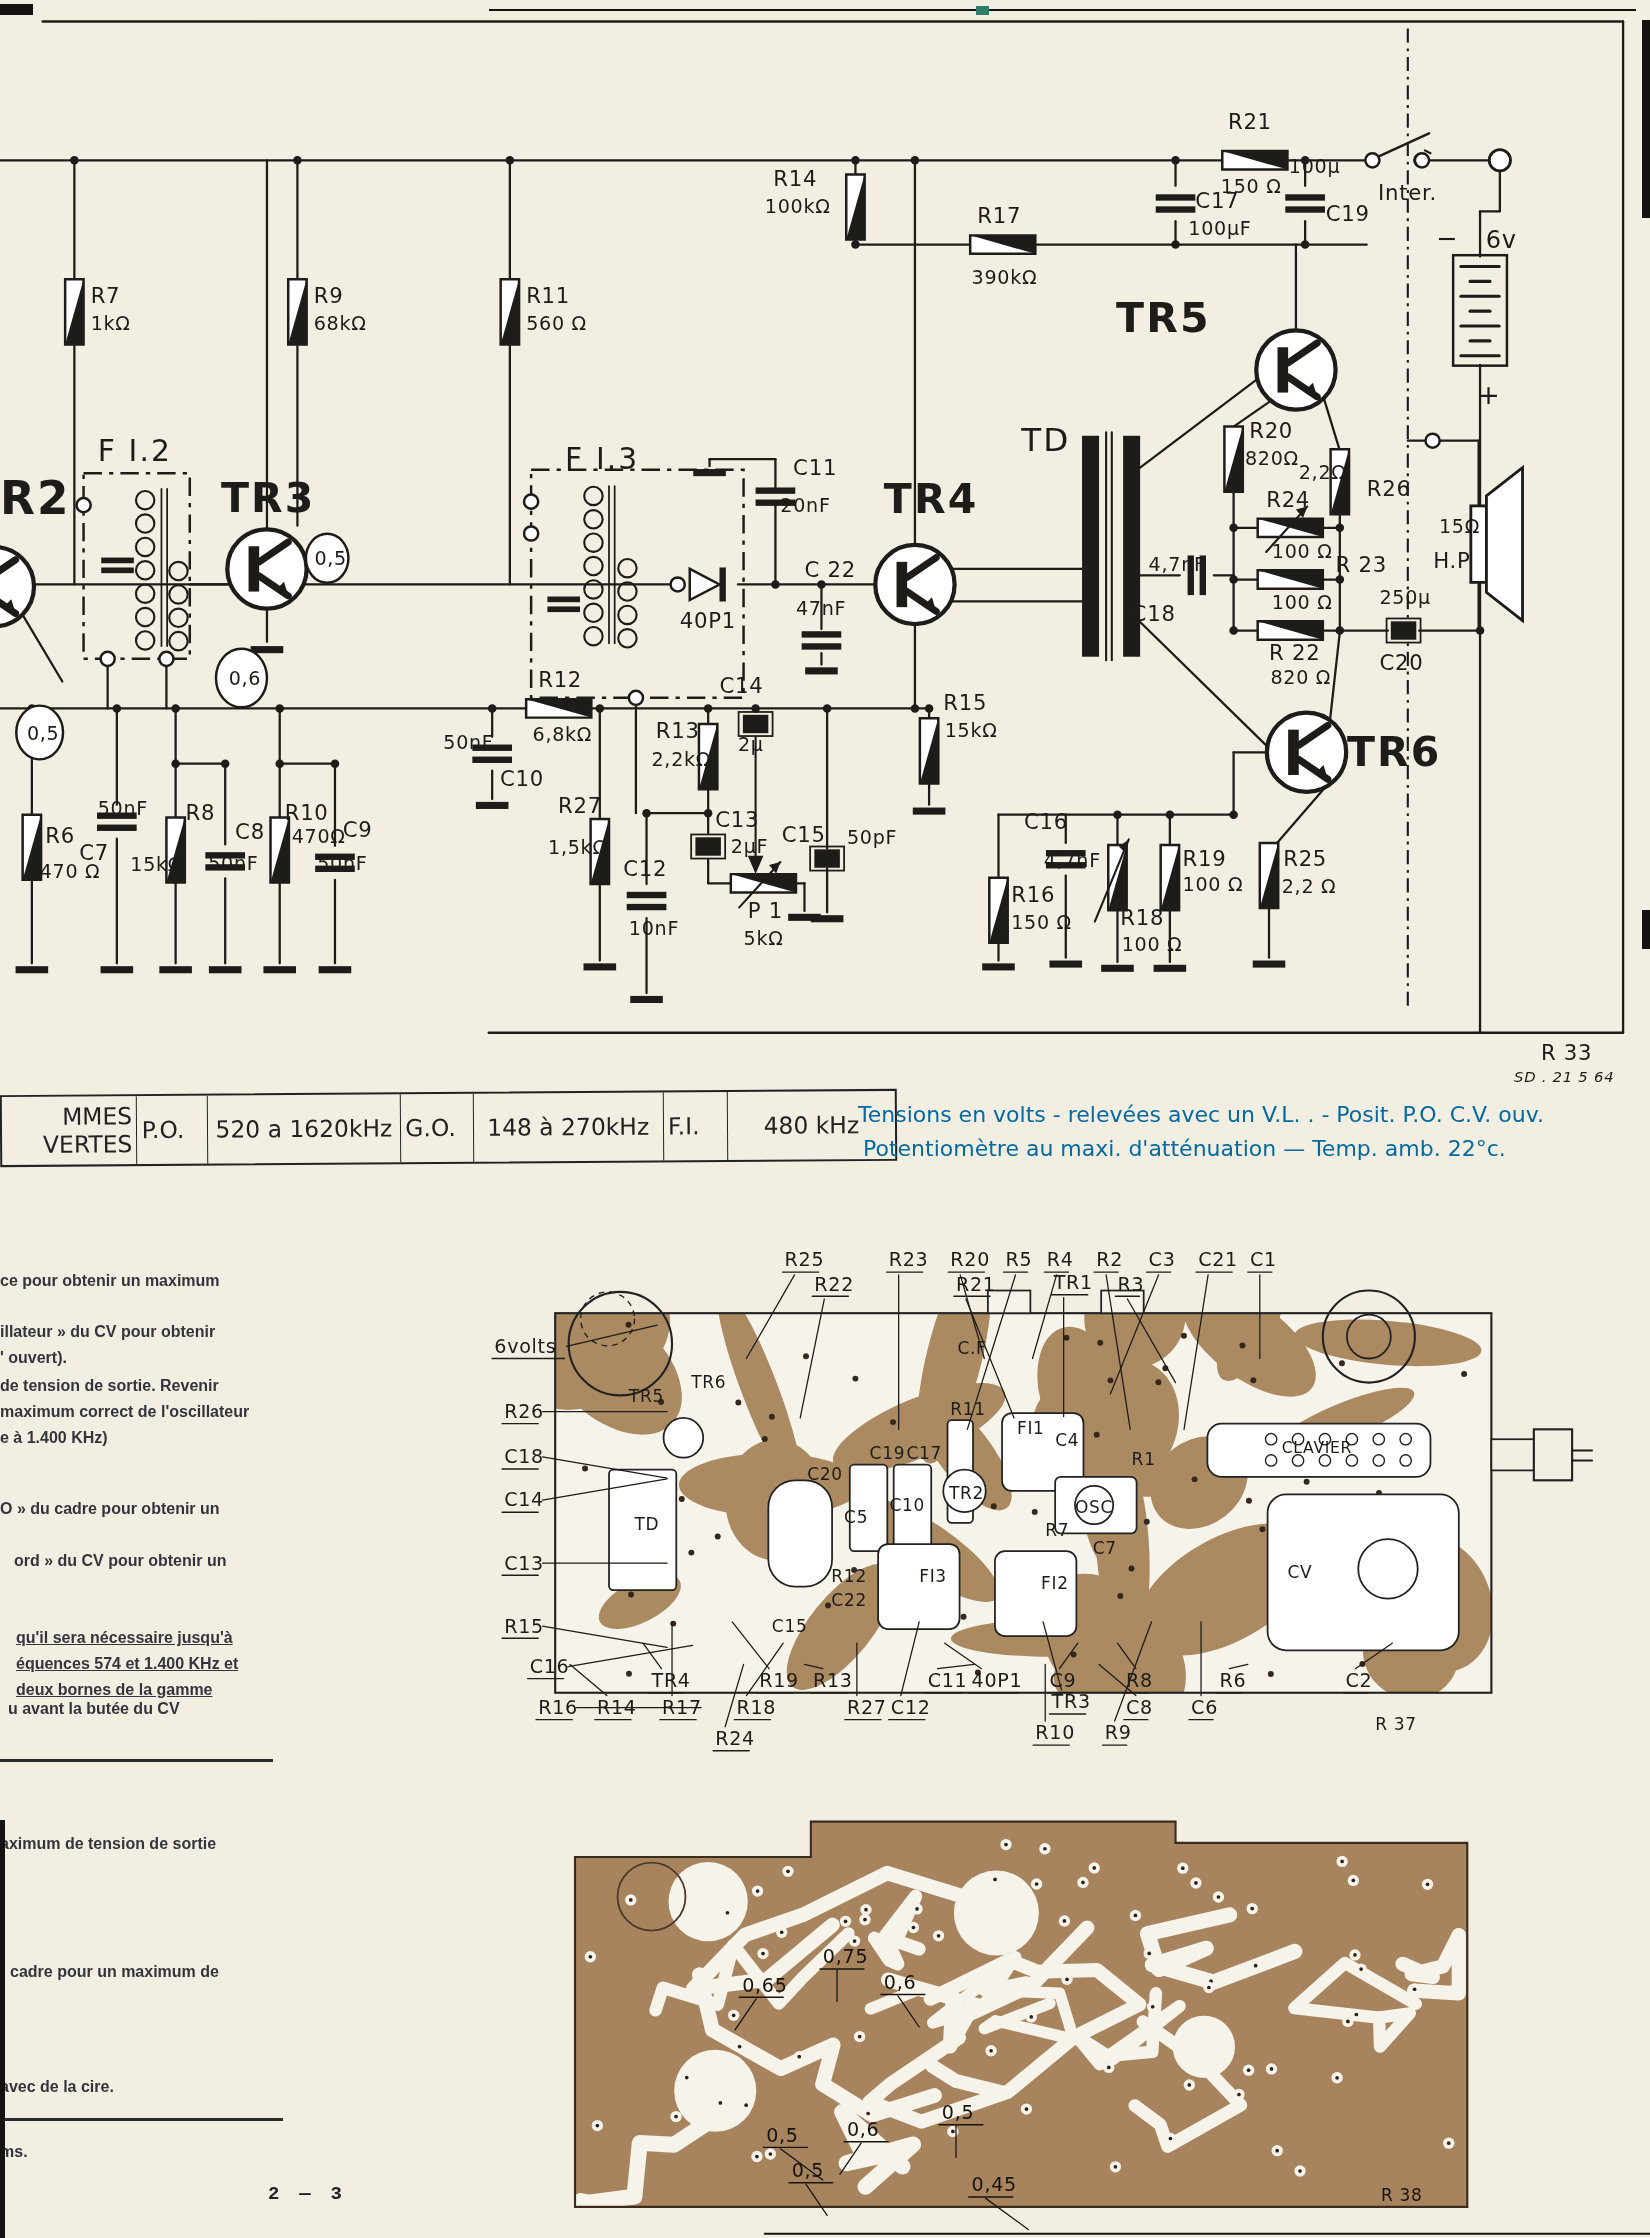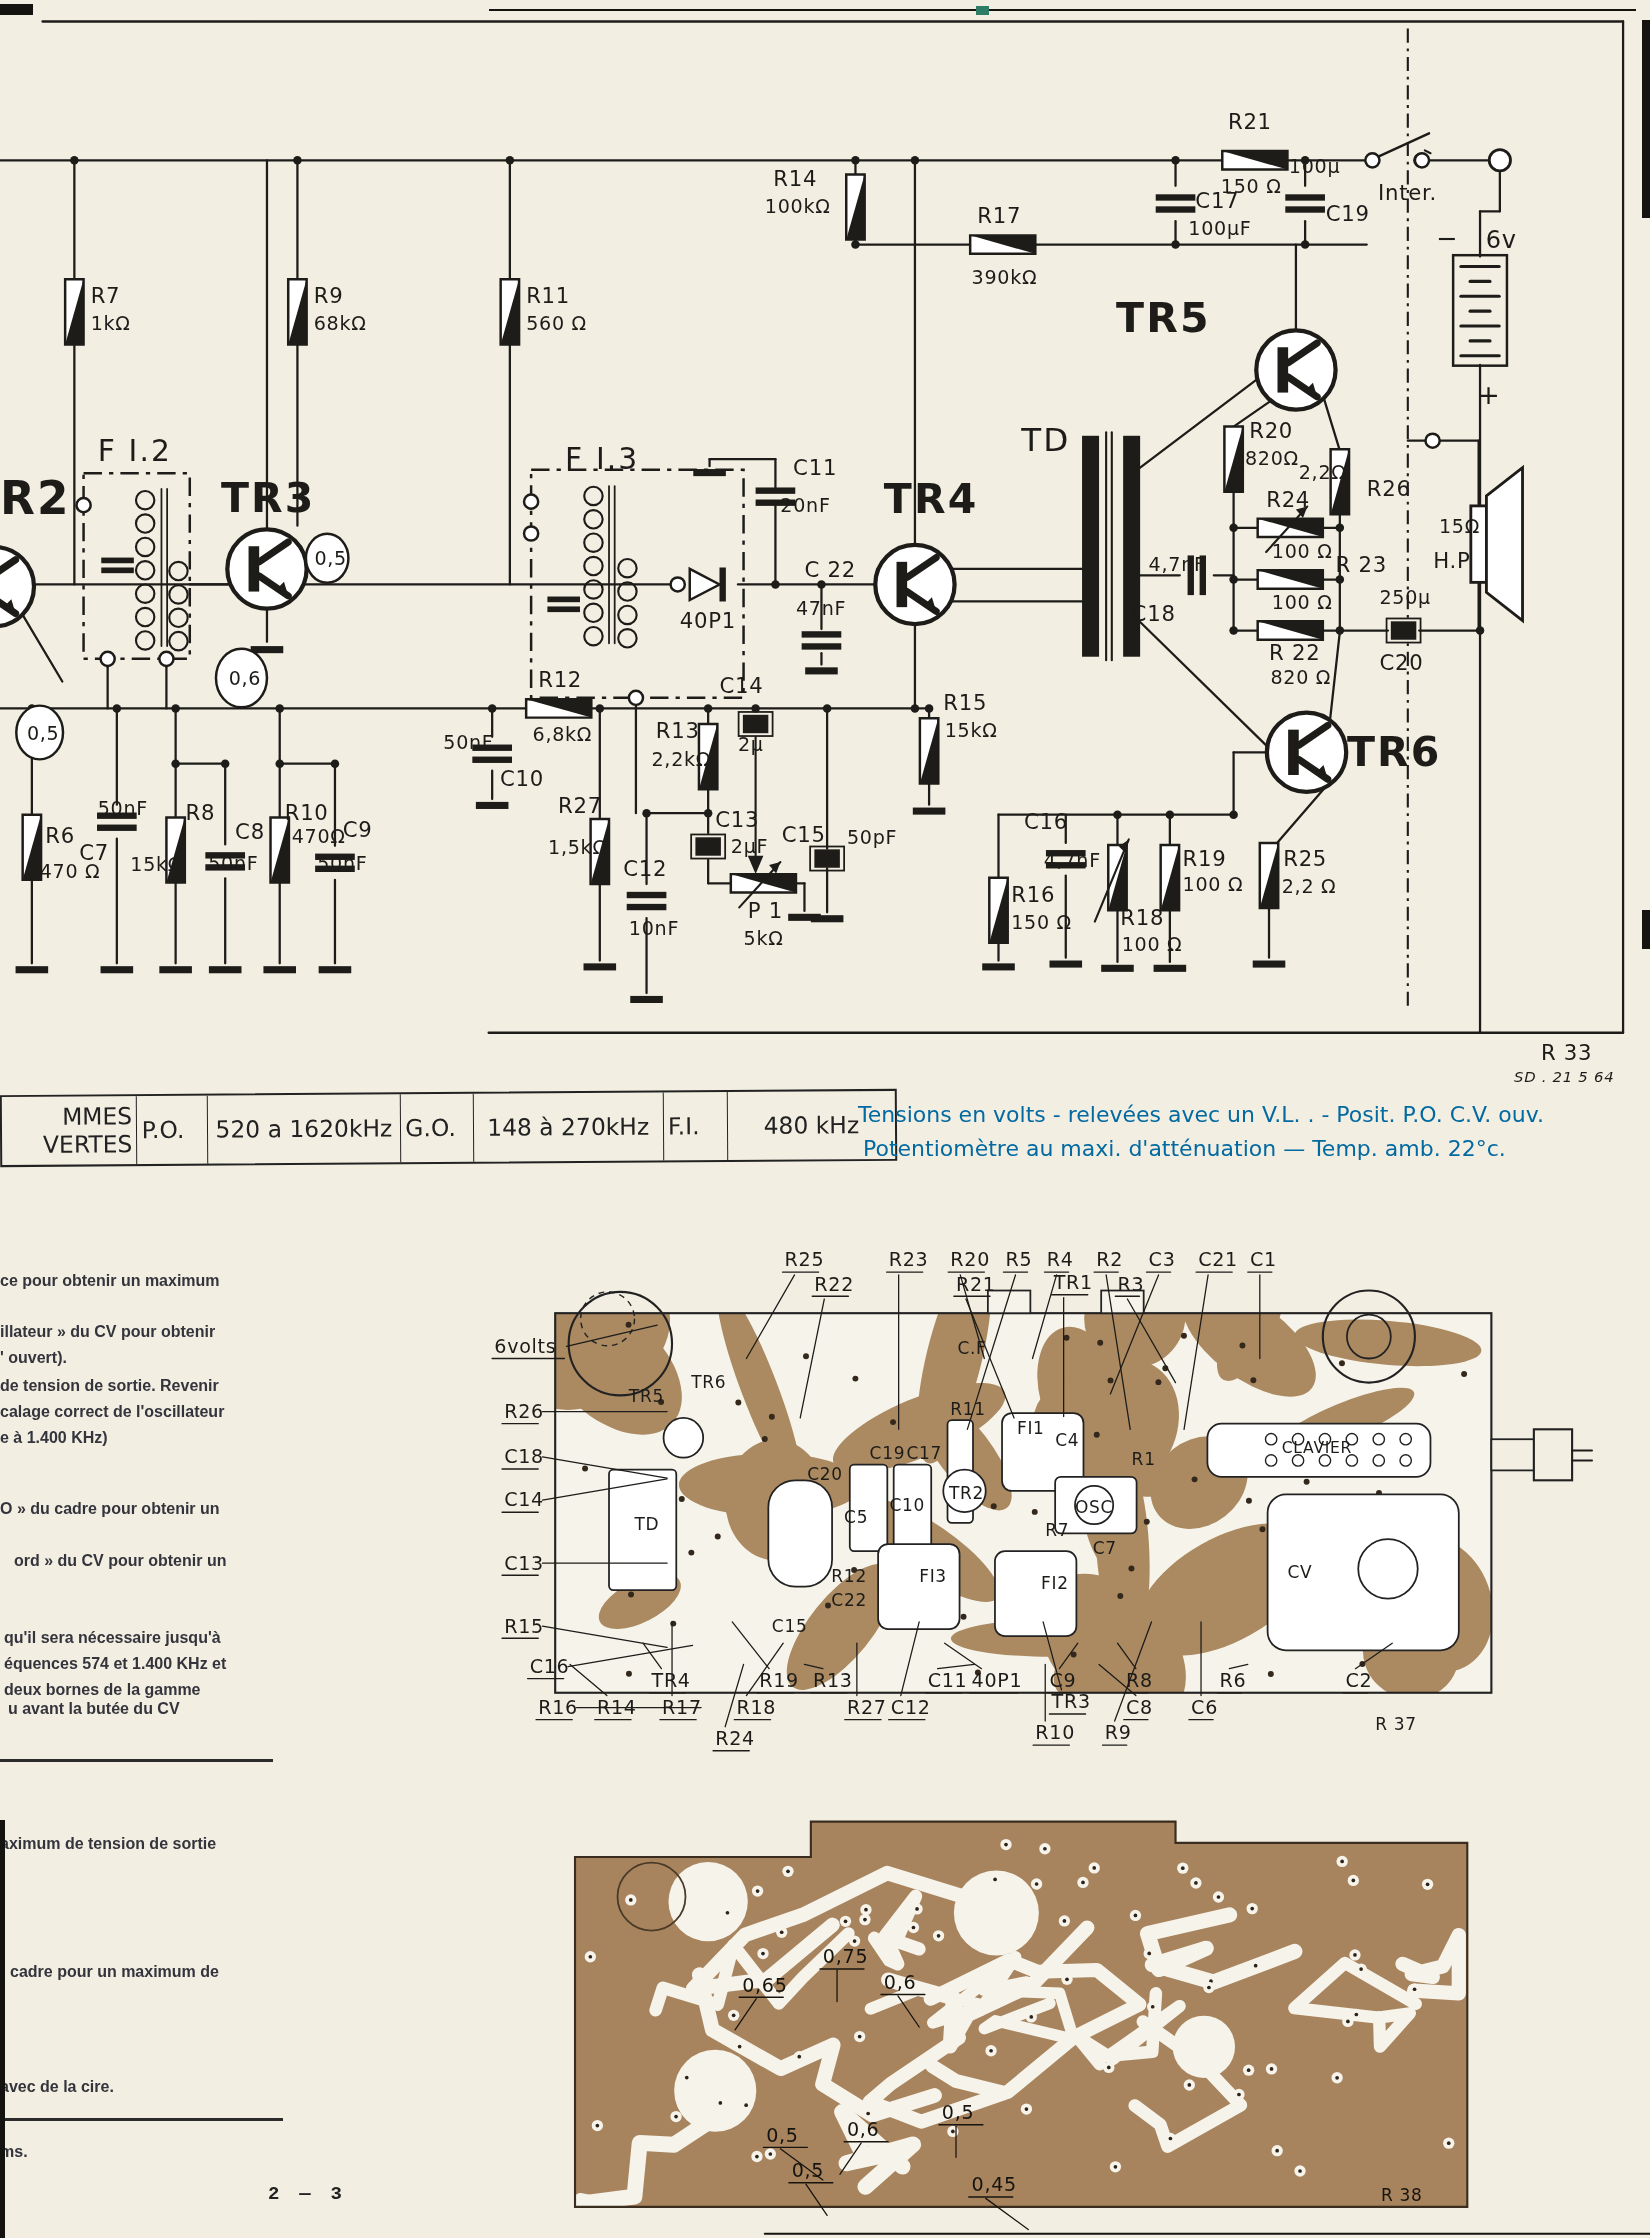--- a/index.html
+++ b/index.html
@@ -970,30 +970,30 @@
   <div id="left-col">
       <div class="abs leftcol" style="left: 0px; top: 1268px;">
         <div>ce pour obtenir un maximum</div>
       </div>
       <div class="abs leftcol" style="left: 0px; top: 1319px;">
         <div>illateur » du CV pour obtenir</div>
         <div>' ouvert).</div>
       </div>
       <div class="abs leftcol" style="left: 0px; top: 1373px;">
         <div>de tension de sortie. Revenir</div>
-        <div>calage correct de l'oscillateur</div>
+        <div>maximum correct de l'oscillateur</div>
         <div>e à 1.400 KHz)</div>
       </div>
       <div class="abs leftcol" style="left: 0px; top: 1496px;">
         <div>O » du cadre pour obtenir un</div>
       </div>
       <div class="abs leftcol" style="left: 0px; top: 1548px; padding-left: 14px;">
         <div>ord » du CV pour obtenir un</div>
       </div>
-      <div class="abs leftcol" style="left: 4px; top: 1625px;">
+      <div class="abs leftcol" style="left: 16px; top: 1625px; text-decoration: underline;">
         <div>qu'il sera nécessaire jusqu'à</div>
         <div>équences 574 et 1.400 KHz et</div>
         <div>deux bornes de la gamme</div>
       </div>
       <div class="abs leftcol" style="left: 0px; top: 1696px; padding-left: 8px;">
         <div>u avant la butée du CV</div>
       </div>
       <div class="abs leftcol" style="left: 0px; top: 1831px;">
         <div>aximum de tension de sortie</div>
       </div>

